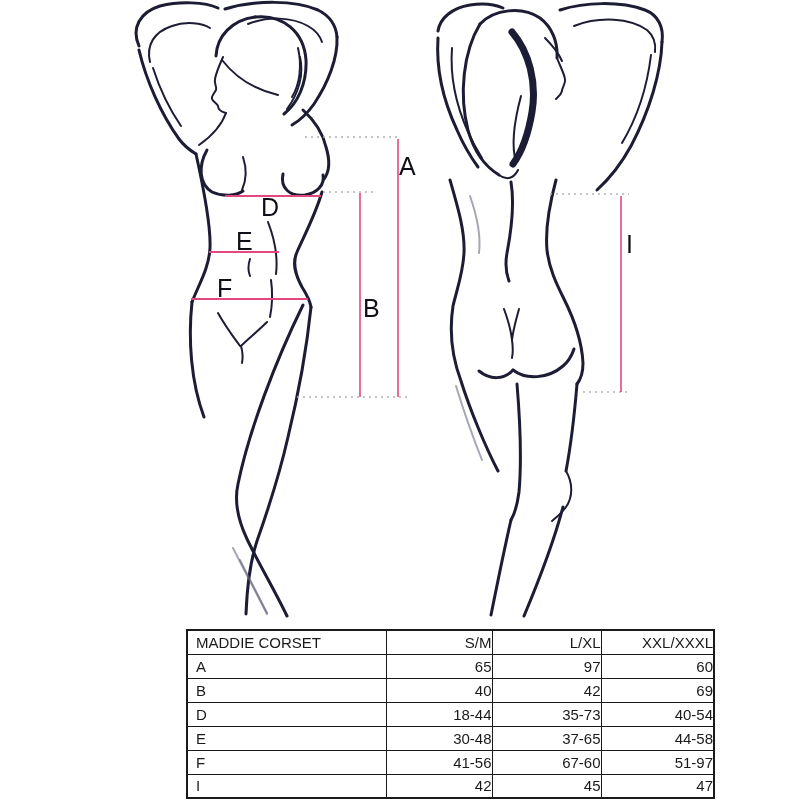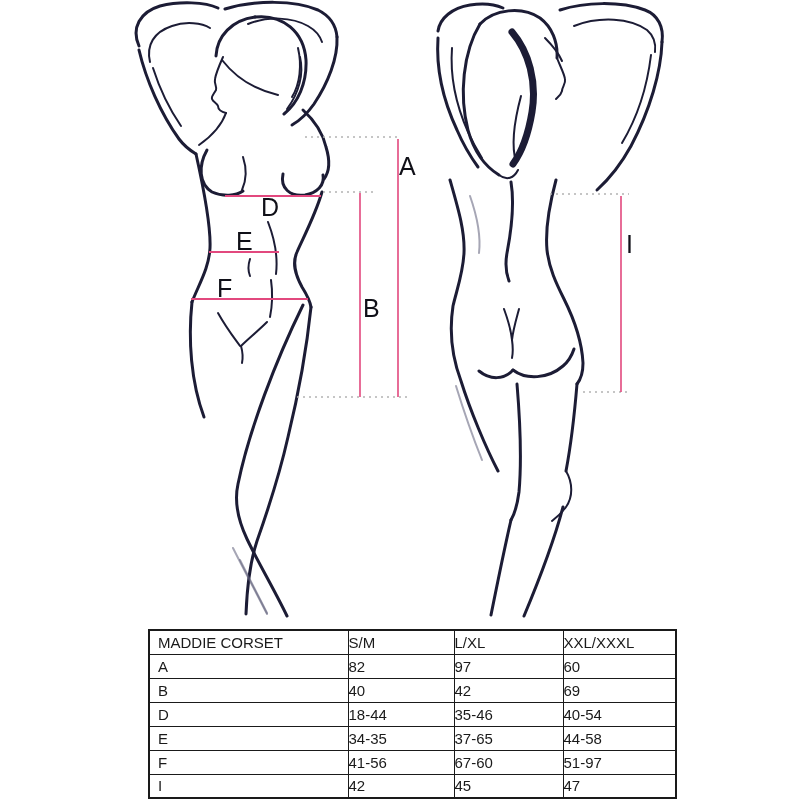--- a/index.html
+++ b/index.html
@@ -15,24 +15,24 @@
   .faint{fill:none;stroke:#5d5d78;stroke-width:2;stroke-linecap:round;opacity:.55;}
   
   .pink{stroke:#e2487e;stroke-width:2;fill:none;}
   .pink-thin{stroke:#e2487e;stroke-width:1.6;fill:none;}
   .dot{stroke:#b3b3b3;stroke-width:1.6;fill:none;stroke-dasharray:2 4;}
   .mlabel{font-family:"Liberation Sans",sans-serif;font-size:25px;fill:#101018;}
   
   .size-table-wrap{position:absolute;left:148px;top:629px;}
   table.size-table{
     border-collapse:collapse;table-layout:fixed;width:527px;
-    border:2px solid #1a1a1a;font-size:15px;color:#1a1a1a;
+    border:2px solid #1a1a1a;font-size:15px;color:#1a1a1a;margin-left:38px;
   }
   table.size-table th,table.size-table td{
-    border:1px solid #1a1a1a;height:22px;padding:0;text-align:left;
+    border:1px solid #1a1a1a;height:22px;padding:0;text-align:right;
     font-weight:400;white-space:nowrap;overflow:hidden;
   }
   table.size-table .c-label{text-align:left;padding-left:8px;}
   table.size-table tr{height:24px;}
 </style>
 </head>
 <body>
 
 <svg class="art" width="800" height="622" viewBox="0 0 800 622">
 
@@ -152,39 +152,39 @@
     </colgroup>
     <tbody>
         <tr>
       <th class="c-label">MADDIE CORSET</th>
       <th>S/M</th>
       <th>L/XL</th>
       <th>XXL/XXXL</th>
     </tr>
     <tr>
       <td class="c-label">A</td>
-      <td>82</td>
+      <td>65</td>
       <td>97</td>
       <td>60</td>
     </tr>
     <tr>
       <td class="c-label">B</td>
       <td>40</td>
       <td>42</td>
       <td>69</td>
     </tr>
     <tr>
       <td class="c-label">D</td>
       <td>18-44</td>
-      <td>35-46</td>
+      <td>35-73</td>
       <td>40-54</td>
     </tr>
     <tr>
       <td class="c-label">E</td>
-      <td>34-35</td>
+      <td>30-48</td>
       <td>37-65</td>
       <td>44-58</td>
     </tr>
     <tr>
       <td class="c-label">F</td>
       <td>41-56</td>
       <td>67-60</td>
       <td>51-97</td>
     </tr>
     <tr>

